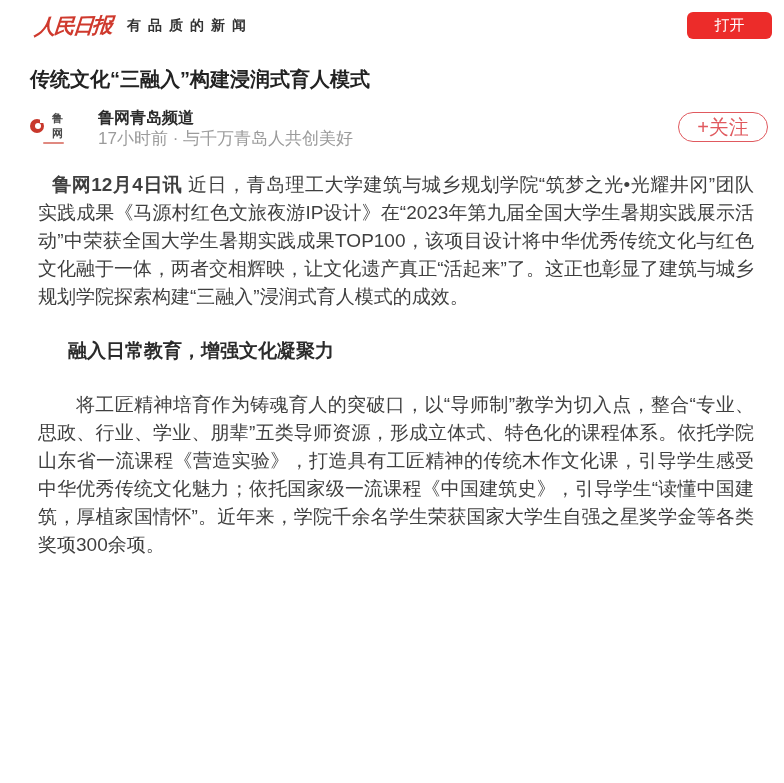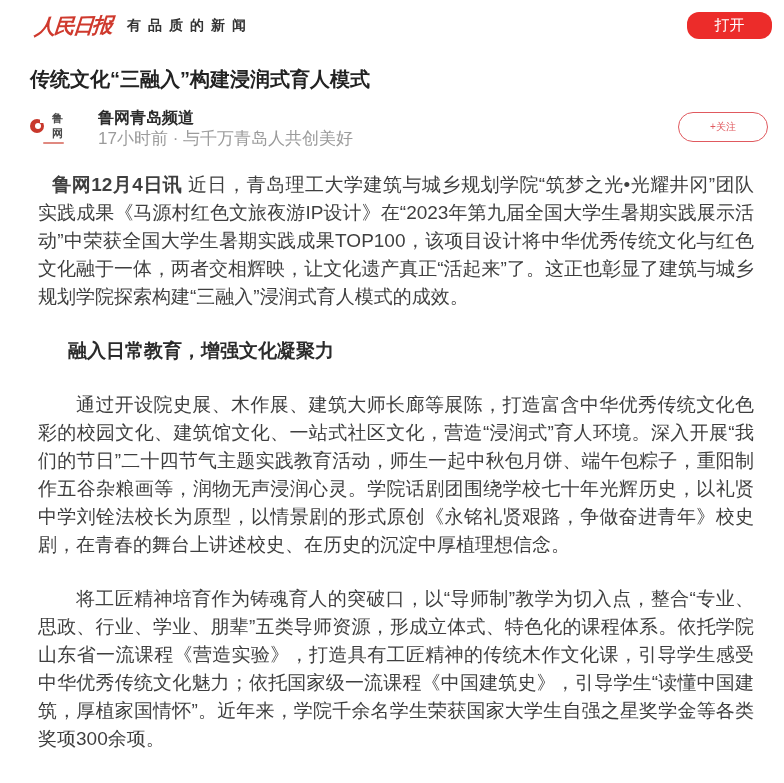--- a/index.html
+++ b/index.html
@@ -31,21 +31,21 @@
     font-size: 14px; color: #333333;
     letter-spacing: 7px;
     font-weight: bold;
     white-space: nowrap;
     text-align: right;
   }
   .open-btn {
     margin-left: auto;
     width: 85px; height: 27px;
     background: #ec2c2a; color: #ffffff;
-    border: none; border-radius: 12px;
+    border: none; border-radius: 6px;
     font-size: 15px; font-family: inherit;
     display: flex; align-items: center; justify-content: center;
     cursor: pointer;
   }
 
   
   .article-title {
     margin: 21px 30px 0 30px;
     font-size: 20px; line-height: 32px;
     font-weight: bold; color: #222222;
@@ -86,21 +86,21 @@
     align-self: flex-start;
   }
   .author-info { margin-left: 28px; }
   .author-name { font-size: 16px; line-height: 19px; font-weight: bold; color: #2b2b2b; }
   .author-meta { font-size: 17px; line-height: 15px; color: #9b9b9b; margin-top: 4px; }
   .follow-btn {
     margin-left: auto;
     width: 90px; height: 30px;
     background: #ffffff;
     border: 1px solid #e0595e; border-radius: 16px;
-    color: #e0595e; font-size: 10px; font-family: inherit;
+    color: #e0595e; font-size: 20px; font-family: inherit;
     display: flex; align-items: center; justify-content: center;
     cursor: pointer;
   }
 
   
   .content {
     margin: 24px 30px 0 30px;
     font-size: 19px; line-height: 28px;
     text-align: justify;
     color: #3f3f3f;
@@ -138,17 +138,16 @@
     <div class="author-meta">17小时前 · 与千万青岛人共创美好</div>
   </div>
   <button class="follow-btn">+关注</button>
 </div>
 
 <div class="content">
   <p class="lead-para"><span class="bold-lead">鲁网12月4日讯</span><span> 近日，青岛理工大学建筑与城乡规划学院“筑梦之光•光耀井冈”团队实践成果《马源村红色文旅夜游IP设计》在“2023年第九届全国大学生暑期实践展示活动”中荣获全国大学生暑期实践成果TOP100，该项目设计将中华优秀传统文化与红色文化融于一体，两者交相辉映，让文化遗产真正“活起来”了。这正也彰显了建筑与城乡规划学院探索构建“三融入”浸润式育人模式的成效。</span></p>
 
   <div class="section-heading">融入日常教育，增强文化凝聚力</div>
 
-  <p>通过开设院史展、木作展、建筑大师长廊等展陈，打造富含中华优秀传统文化色彩的校园文化、建筑馆文化、一站式社区文化，营造“浸润式”育人环境。深入开展“我们的节日”二十四节气主题实践教育活动，师生一起中秋包月饼、端午包粽子，重阳制作五谷杂粮画等，润物无声浸润心灵。学院话剧团围绕学校七十年光辉历史，以礼贤中学刘铨法校长为原型，以情景剧的形式原创《永铭礼贤艰路，争做奋进青年》校史剧，在青春的舞台上讲述校史、在历史的沉淀中厚植理想信念。</p>
 
 
   <p>将工匠精神培育作为铸魂育人的突破口，以“导师制”教学为切入点，整合“专业、思政、行业、学业、朋辈”五类导师资源，形成立体式、特色化的课程体系。依托学院山东省一流课程《营造实验》，打造具有工匠精神的传统木作文化课，引导学生感受中华优秀传统文化魅力；依托国家级一流课程《中国建筑史》，引导学生“读懂中国建筑，厚植家国情怀”。近年来，学院千余名学生荣获国家大学生自强之星奖学金等各类奖项300余项。</p>
 </div>
 
 </body></html>

